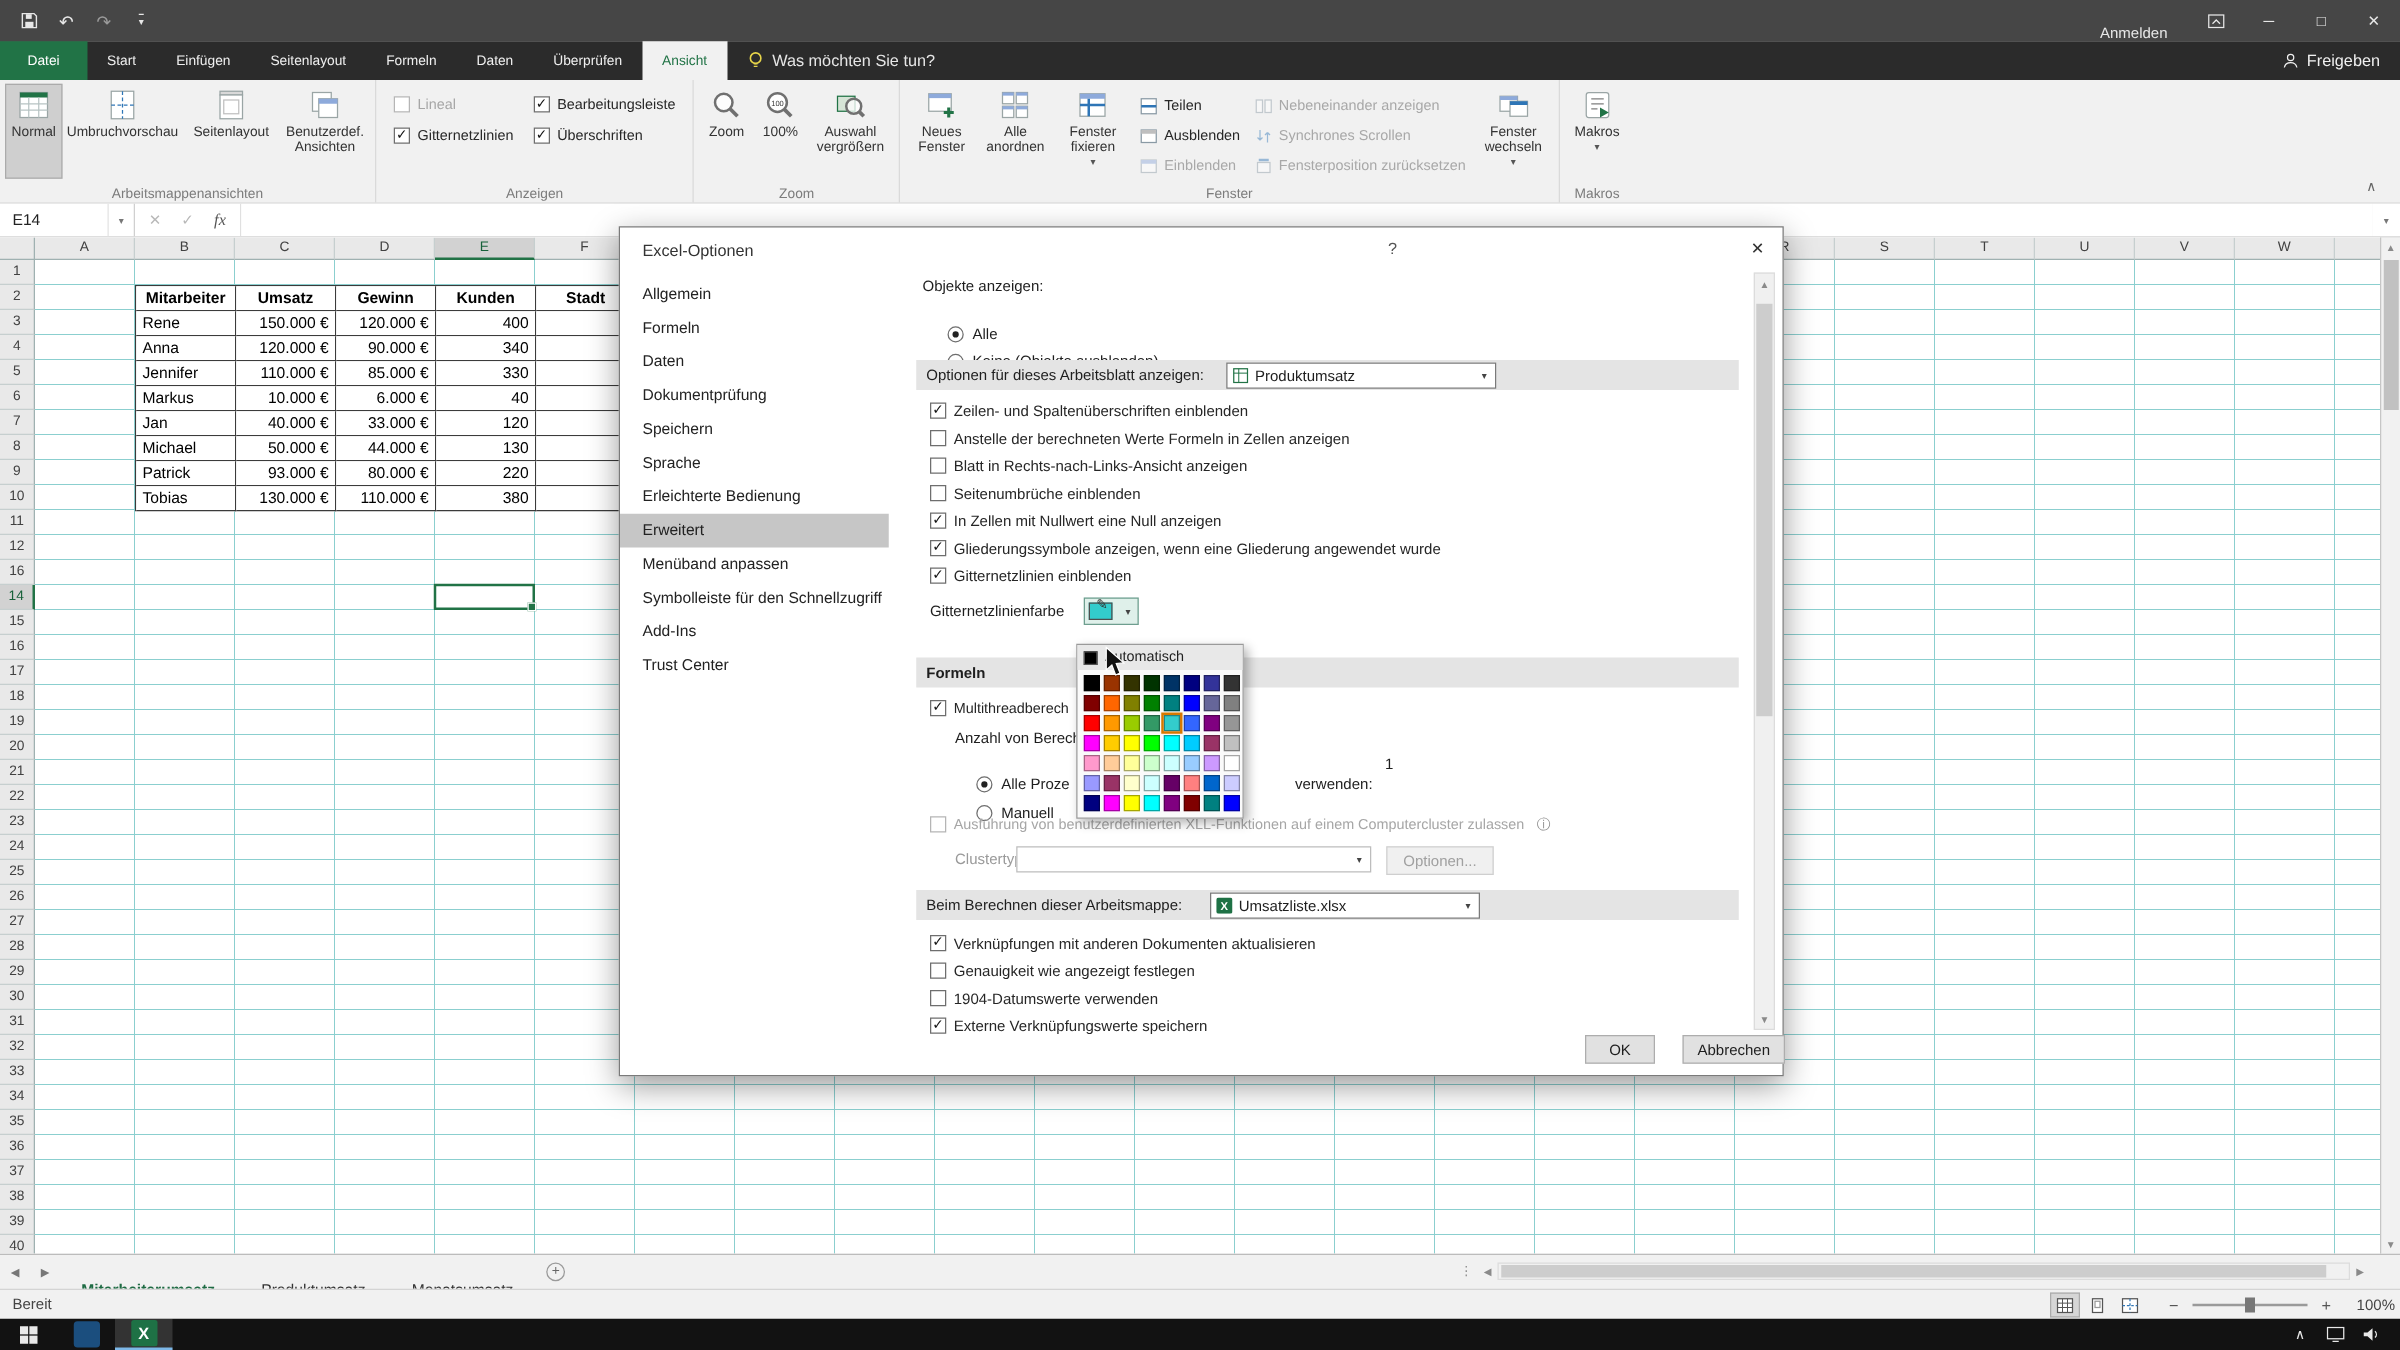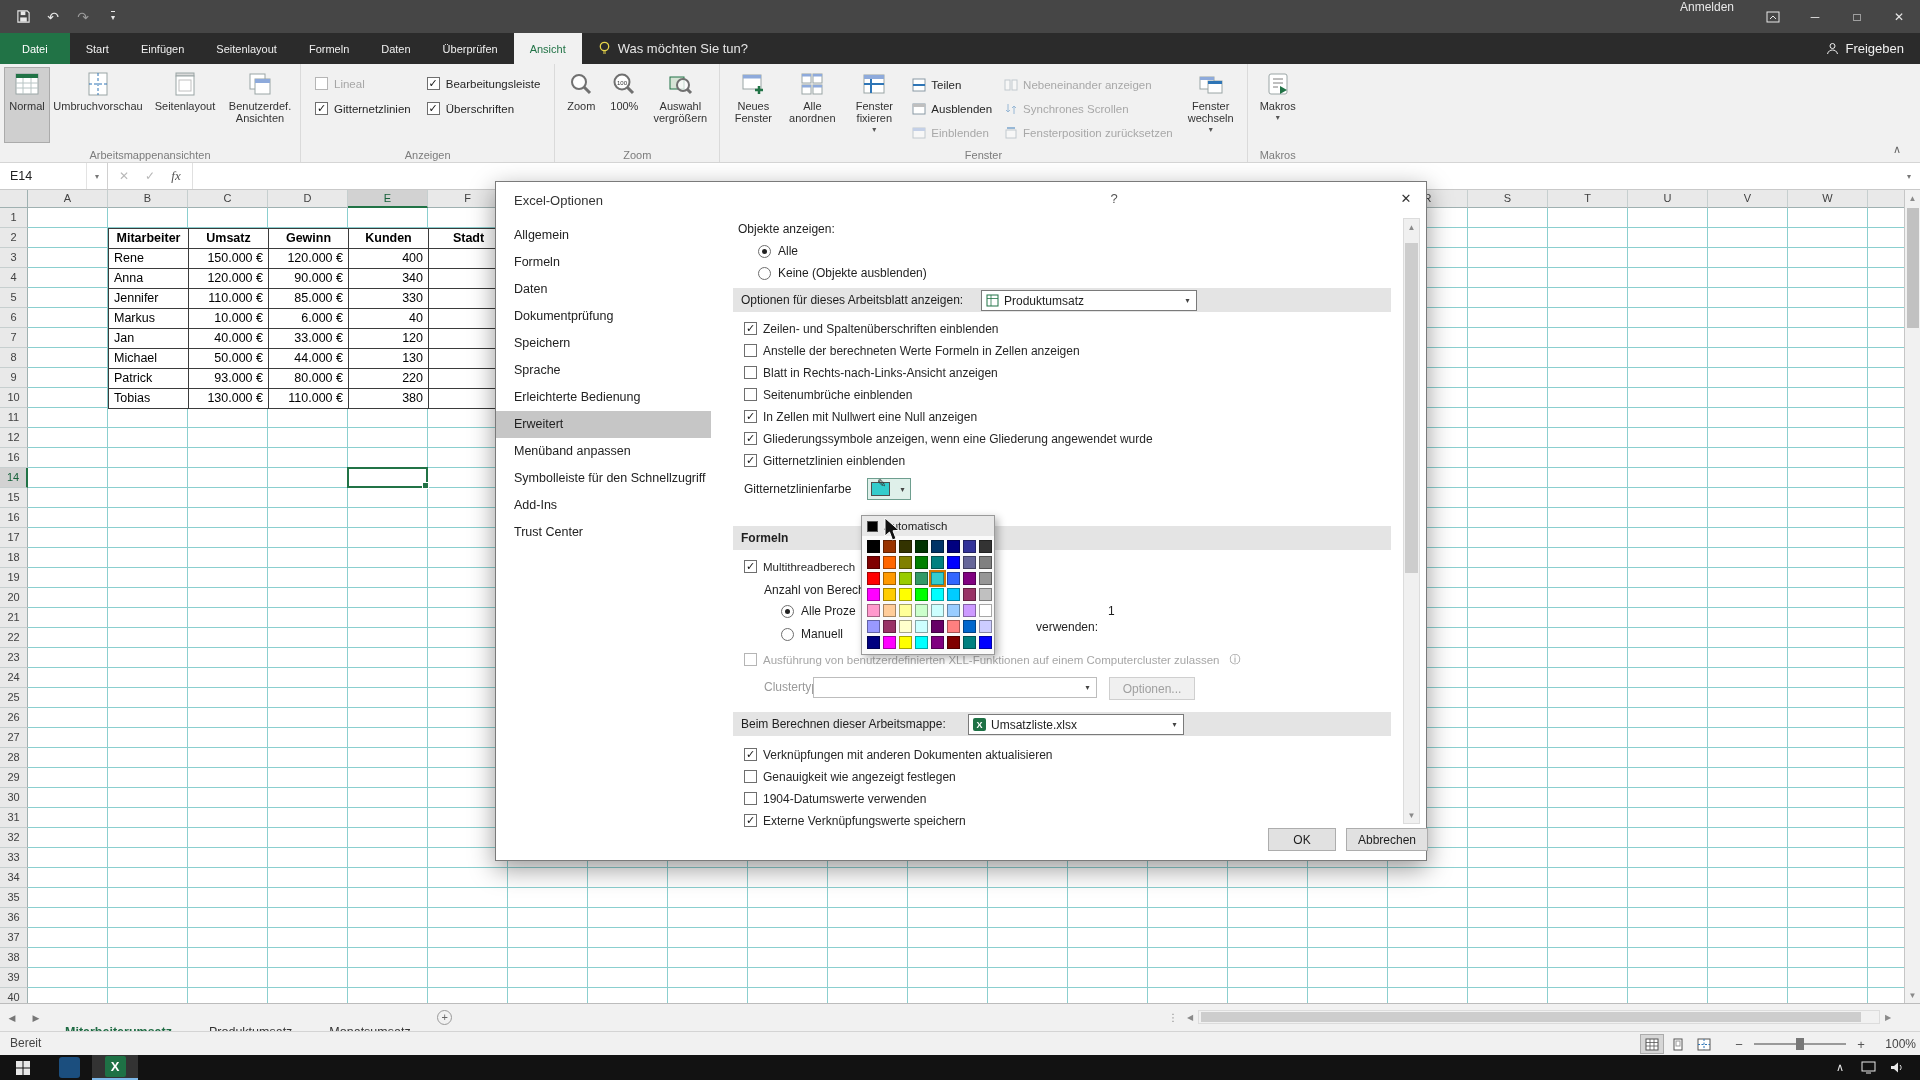--- a/index.html
+++ b/index.html
@@ -7,21 +7,21 @@
   body{font-family:"Liberation Sans",sans-serif;}
   .screen{position:relative;width:1920px;height:1080px;background:#f1f1f1;overflow:hidden;}
 
   
   .titlebar{position:absolute;left:0;top:0;width:100%;height:33px;background:#464646;display:flex;align-items:center;color:#e8e8e8;}
   .qat{display:flex;align-items:center;gap:4px;padding-left:10px;}
   .qbtn{width:26px;height:24px;display:flex;align-items:center;justify-content:center;font-size:14px;color:#e8e8e8;}
   .qbtn.dis{color:#9a9a9a;}
   .qbtn .bar{display:inline-block;border-top:1px solid #e8e8e8;font-size:8px;padding-top:1px;}
   .title{position:absolute;left:0;right:0;text-align:center;font-size:12.5px;color:#efefef;pointer-events:none;}
-  .tright{margin-left:auto;display:flex;align-items:flex-start;height:100%;}
+  .tright{margin-left:auto;display:flex;align-items:flex-end;height:100%;}
   .signin{font-size:12px;padding:0 18px;}
   .wbtn{width:42px;height:100%;display:flex;align-items:center;justify-content:center;font-size:12px;color:#e8e8e8;}
 
   
   .tabrow{position:absolute;left:0;top:33px;width:100%;height:31px;background:#2b2b2b;display:flex;align-items:stretch;}
   .rtabs{display:flex;align-items:stretch;}
   .rtab{padding:0 16px;display:flex;align-items:center;font-size:11px;color:#f0f0f0;}
   .rtab.file{background:#217346;color:#fff;padding:0 22px;}
   .rtab.active{background:#f1f1f1;color:#217346;}
   .tellme{display:flex;align-items:center;gap:7px;margin-left:16px;font-size:13px;color:#e6e6e6;}
@@ -83,21 +83,21 @@
   
   .dialog{position:absolute;left:495px;top:181px;width:932px;height:680px;background:#fff;border:1px solid #7a7a7a;box-shadow:0 8px 24px rgba(0,0,0,.4);z-index:40;font-size:12px;color:#1e1e1e;}
   .dlg-title{position:absolute;left:18px;top:11px;font-size:13px;color:#333;}
   .dlg-help{position:absolute;left:608px;top:9px;font-size:13px;color:#555;width:20px;text-align:center;}
   .dlg-close{position:absolute;left:898px;top:9px;font-size:13px;color:#333;width:24px;text-align:center;}
   .dlg-sidebar{position:absolute;left:0;top:40px;width:215px;}
   .dlg-side-item{height:27px;line-height:27px;padding-left:18px;font-size:12.5px;color:#222;white-space:nowrap;}
   .dlg-side-item.sel{background:#c6c6c6;}
   .dp{position:absolute;}
   .strip{position:absolute;left:237px;width:658px;height:24px;background:#e4e4e4;display:flex;align-items:center;padding:0 8px;font-size:12px;color:#1e1e1e;}
-  .rdrow{display:flex;align-items:center;gap:7px;font-size:12px;color:#1e1e1e;}
+  .rdrow{display:flex;align-items:center;gap:7px;font-size:12px;color:#1e1e1e;margin-top:16px;}
   .rd{flex:0 0 13px;width:13px;height:13px;border:1px solid #6e6e6e;border-radius:50%;background:#fff;position:relative;}
   .rd.on::after{content:"";position:absolute;inset:3px;background:#222;border-radius:50%;}
   .dlg-checks .cbrow{height:13px;margin-bottom:9px;font-size:12px;}
   .dd{position:absolute;display:flex;align-items:center;gap:5px;border:1px solid #7a7a7a;background:#fff;height:21px;font-size:12px;padding-left:4px;color:#1e1e1e;}
   .dd .ddarr{margin-left:auto;width:17px;align-self:stretch;display:flex;align-items:center;justify-content:center;font-size:8px;color:#444;}
   .dd.disabled{border-color:#bdbdbd;color:#9a9a9a;}
   .colorbtn{position:absolute;left:371px;top:296px;width:44px;height:22px;border:1px solid #6e9e8f;background:#dff0ea;display:flex;align-items:center;}
   .colorbtn .sw{width:19px;height:14px;margin-left:3px;background:#33CCCC;border:1px solid #4e4e4e;position:relative;}
   .colorbtn .pen{position:absolute;left:5px;top:-6px;font-size:11px;color:#333;}
   .colorbtn .ddarr{margin-left:auto;width:15px;text-align:center;font-size:8px;color:#444;}
@@ -739,21 +739,21 @@
         <div class="cbrow">
           <span class="cb"></span>
           <span>1904-Datumswerte verwenden</span>
         </div>
         <div class="cbrow">
           <span class="cb">✓</span>
           <span>Externe Verknüpfungswerte speichern</span>
         </div>
       </div>
 
-    <div class="dlg-btn" style="left:772px;top:646px;width:68px;">OK</div>
+    <div class="dlg-btn" style="left:772px;top:646px;width:56px;">OK</div>
     <div class="dlg-btn" style="left:850px;top:646px;width:82px;">Abbrechen</div>
 
     <div class="dscroll">
       <div class="arr">▲</div>
       <div class="dthumb"></div>
       <div class="arr dn">▼</div>
     </div>
 
     <div class="colorpopup">
       <div class="autorow">

